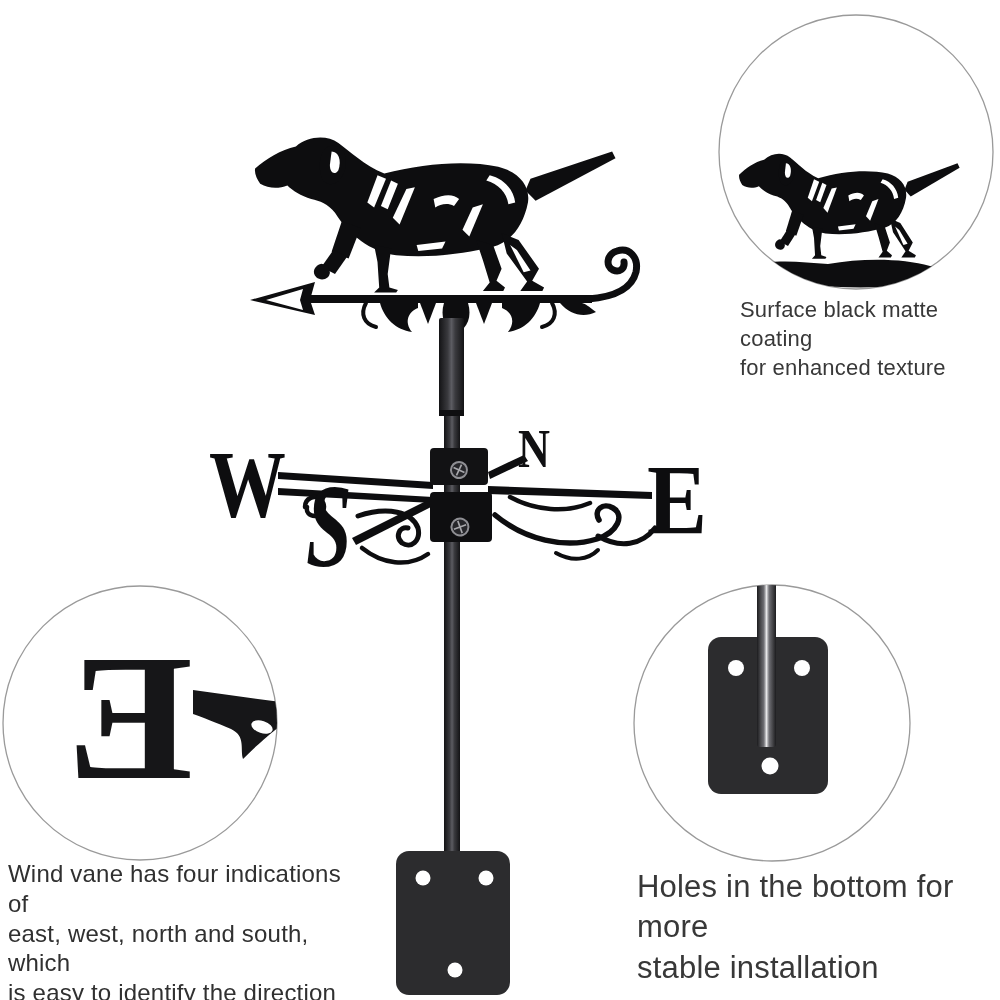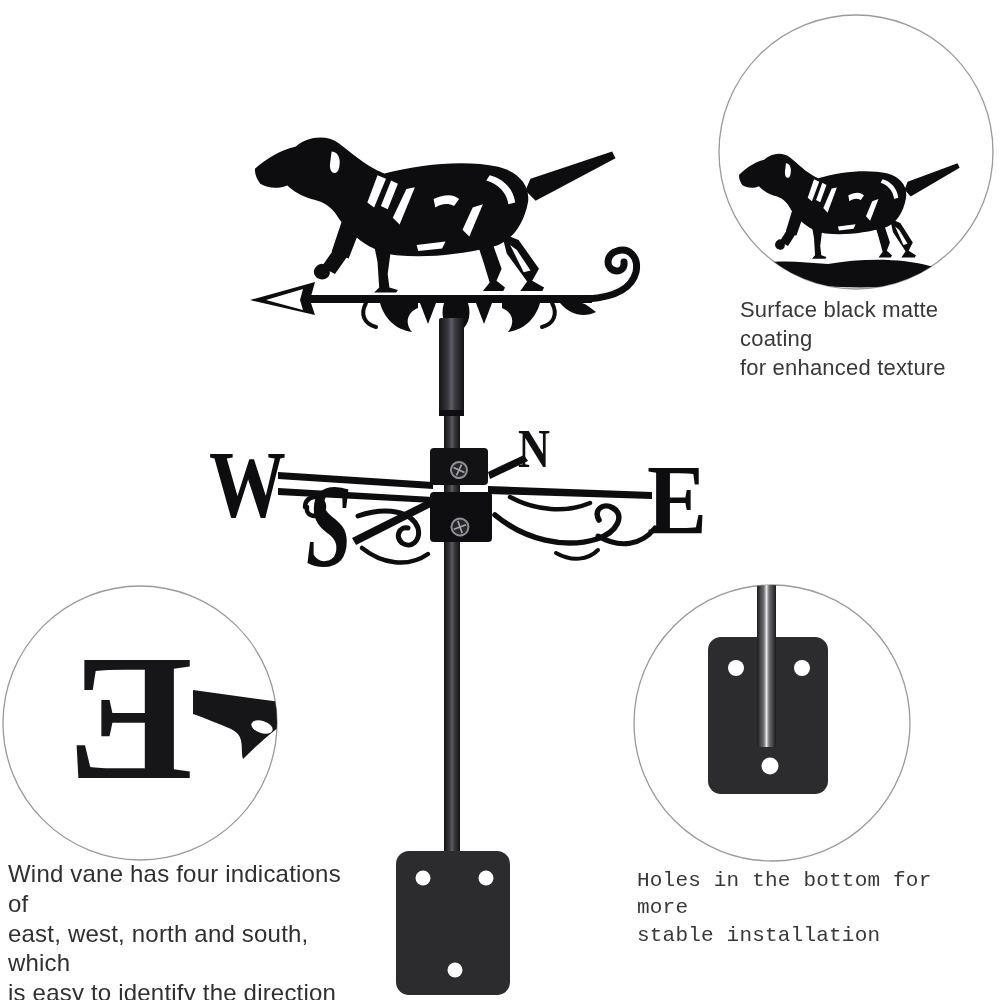--- a/index.html
+++ b/index.html
@@ -13,21 +13,21 @@
   .vane-svg{position:absolute;left:0;top:0;width:1000px;height:1000px;}
   .caption{
     position:absolute;
     color:#383838;
     white-space:pre-line;
     line-height:1.32;
     letter-spacing:0.2px;
   }
   .caption.coating{left:740px;top:295px;width:270px;font-size:22px;}
   .caption.directions{left:8px;top:859px;width:360px;font-size:24px;line-height:1.24;color:#303030;}
-  .caption.holes{left:637px;top:867px;width:320px;font-size:21px;line-height:1.3;font-family:Liberation Mono, monospace;}
+  .caption.holes{left:637px;top:867px;width:320px;font-size:31px;line-height:1.3;}
   .serifTxt{font-family:"Liberation Serif","DejaVu Serif",serif;font-weight:bold;}
 </style>
 </head>
 <body>
 
 <div class="stage">
 
   <svg class="vane-svg" viewBox="0 0 1000 1000" xmlns="http://www.w3.org/2000/svg">
     <defs>
       <linearGradient id="rodGrad" x1="0" y1="0" x2="1" y2="0">

